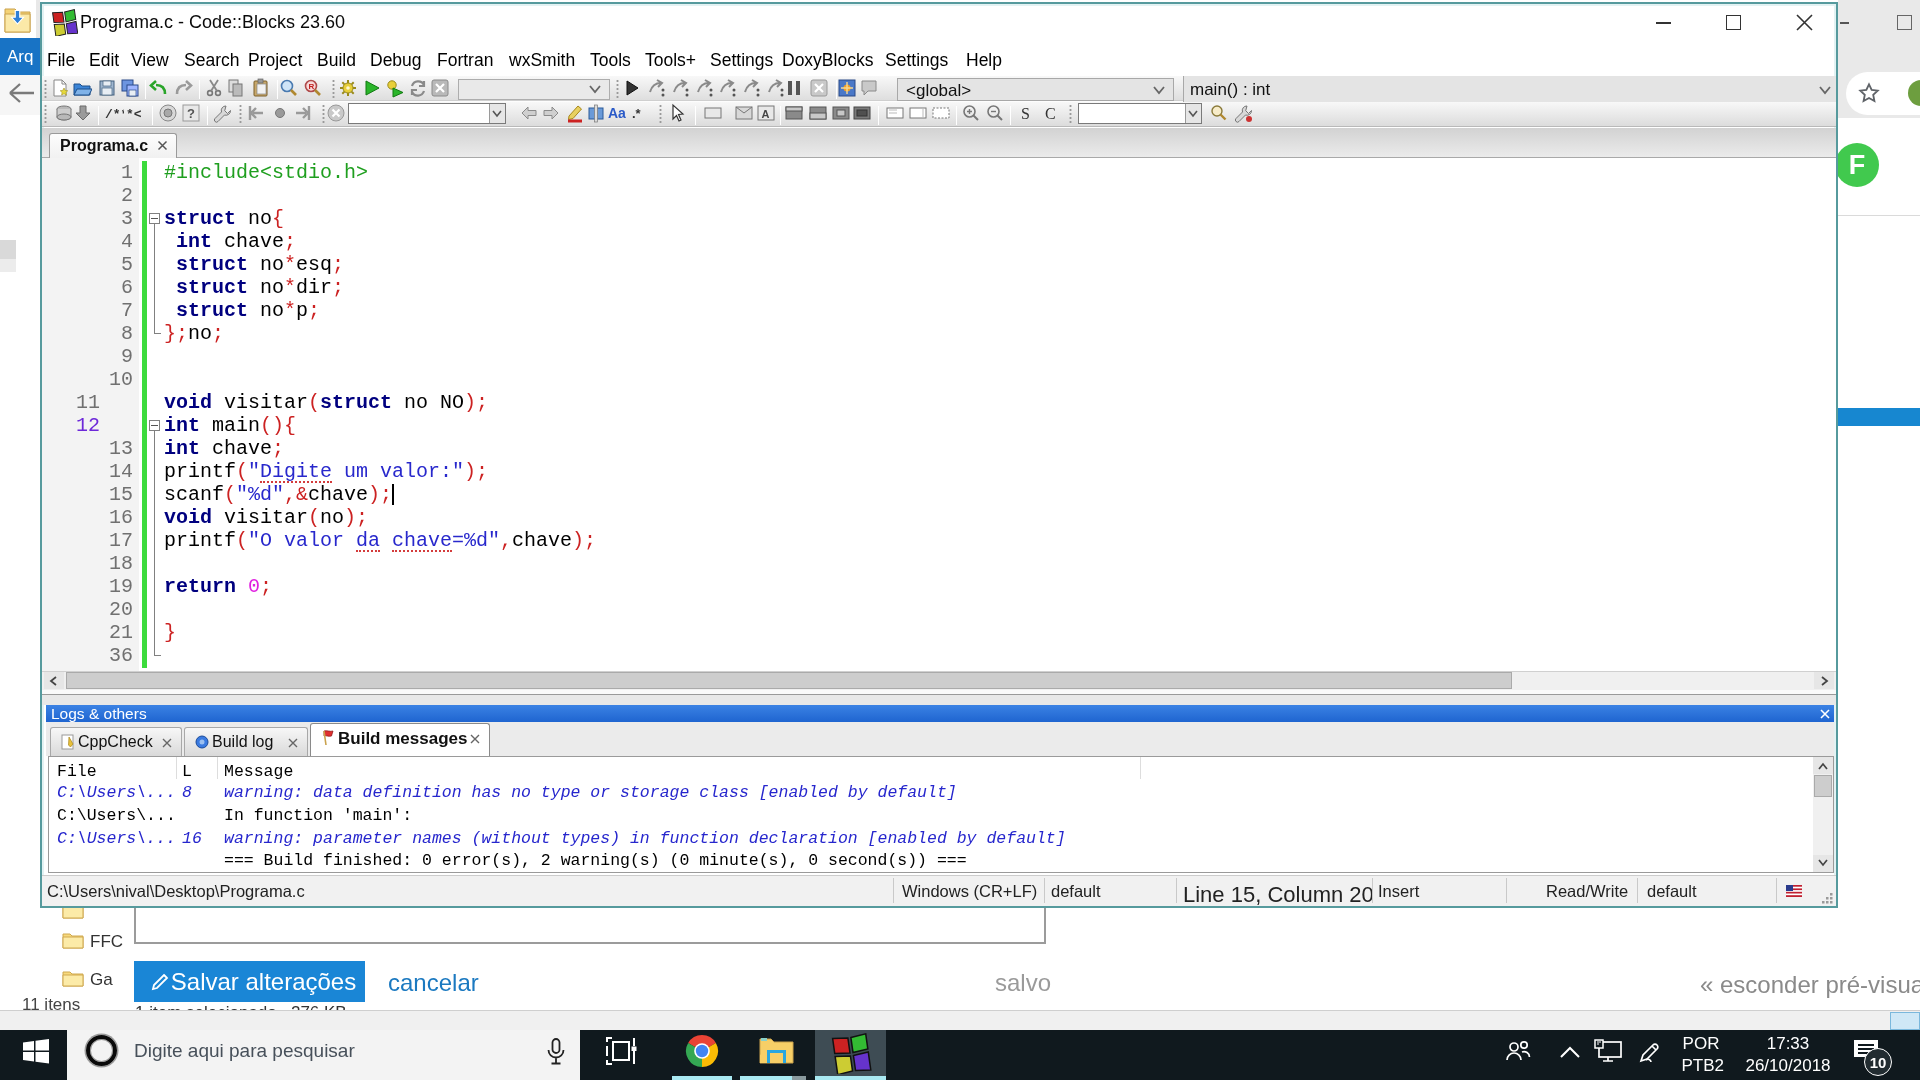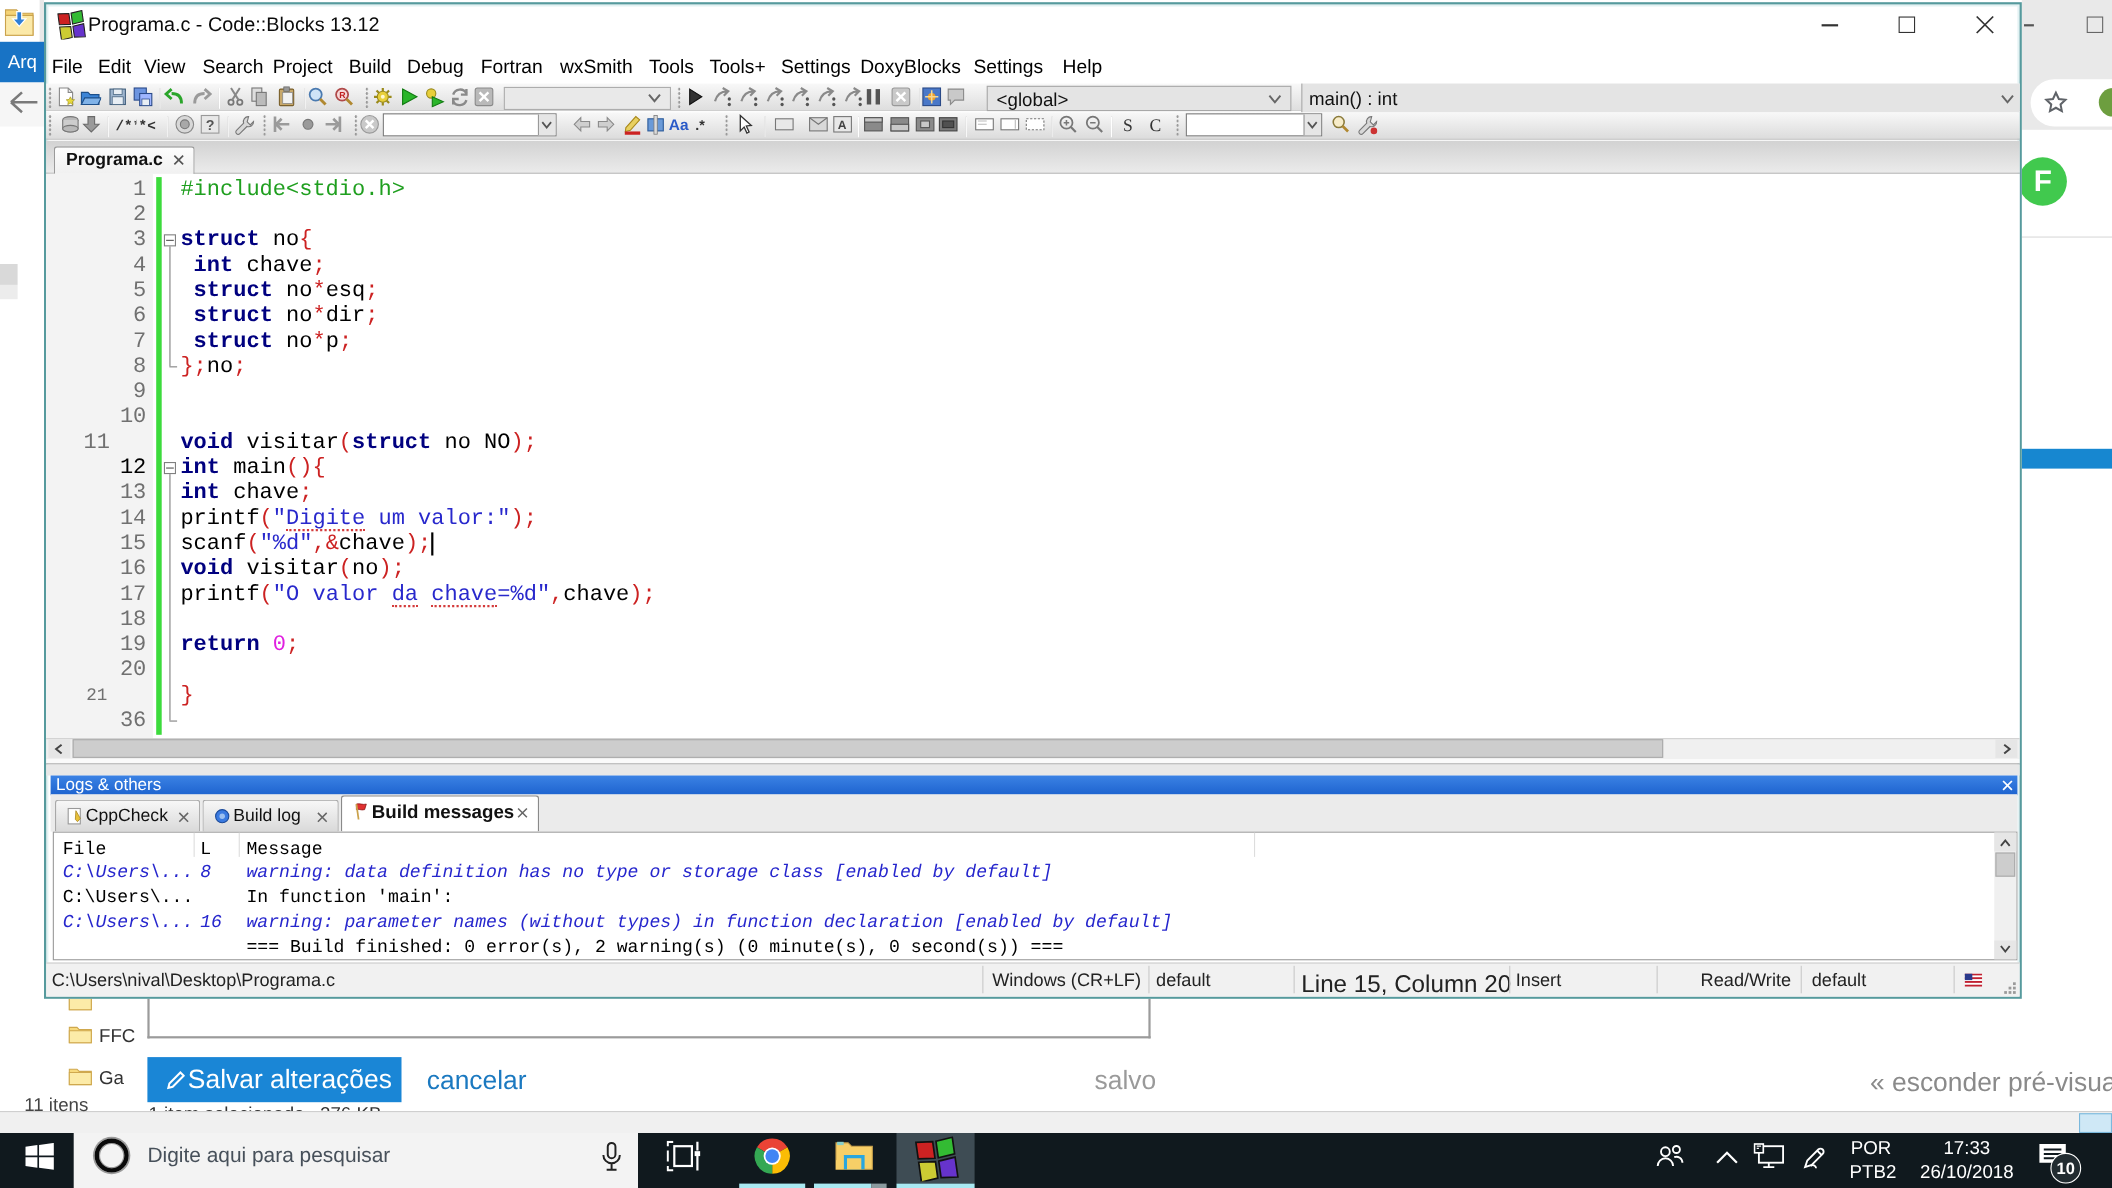--- a/index.html
+++ b/index.html
@@ -64,21 +64,21 @@
 <div class="ab" style="left:22px;top:995px;color:#444;font-size:17px">11 itens</div>
 <div class="ab" style="left:40px;top:2px;width:1798px;height:906px;background:#fff;border:2px solid #569a9d;box-shadow:inset 0 0 0 2px #e3f2f3"></div>
 <svg class="ab" style="left:52px;top:9px" width="26" height="27" viewBox="0 0 26 27">
 <g transform="rotate(-8 13 13)">
 <polygon points="2,2 12,3 12,13 2,12" fill="#cc2222" stroke="#222" stroke-width="1"></polygon>
 <polygon points="14,3 24,2 24,12 14,13" fill="#33bb33" stroke="#222" stroke-width="1"></polygon>
 <polygon points="2,14 12,15 12,25 2,26" fill="#cccc33" stroke="#222" stroke-width="1"></polygon>
 <polygon points="14,15 24,14 24,26 14,25" fill="#6633cc" stroke="#222" stroke-width="1"></polygon>
 </g>
   </svg>
-<div class="ab" style="left:80px;top:12px;font-size:18px;color:#0a0a0a">Programa.c - Code::Blocks 13.12</div>
+<div class="ab" style="left:80px;top:12px;font-size:18px;color:#0a0a0a">Programa.c - Code::Blocks 23.60</div>
 <div class="ab" style="left:1656px;top:22px;width:15px;height:1.6px;background:#333"></div>
 <div class="ab" style="left:1726px;top:15px;width:15px;height:15px;border:1.6px solid #333"></div>
 <svg class="ab" style="left:1796px;top:14px" width="17" height="17" viewBox="0 0 17 17">
 <path d="M1 1 L16 16 M16 1 L1 16" stroke="#333" stroke-width="1.6"></path>
   </svg>
 <div class="ab" style="left:47px;top:50px;font-size:17.5px;color:#000">File</div>
 <div class="ab" style="left:89px;top:50px;font-size:17.5px;color:#000">Edit</div>
 <div class="ab" style="left:131px;top:50px;font-size:17.5px;color:#000">View</div>
 <div class="ab" style="left:184px;top:50px;font-size:17.5px;color:#000">Search</div>
 <div class="ab" style="left:248px;top:50px;font-size:17.5px;color:#000">Project</div>
@@ -395,30 +395,30 @@
 <div class="ab mono" style="left:43px;top:184px;width:90px;height:23px;font-size:20px;line-height:23px;color:#707070;text-align:right">2</div>
 <div class="ab mono" style="left:43px;top:207px;width:90px;height:23px;font-size:20px;line-height:23px;color:#707070;text-align:right">3</div>
 <div class="ab mono" style="left:43px;top:230px;width:90px;height:23px;font-size:20px;line-height:23px;color:#707070;text-align:right">4</div>
 <div class="ab mono" style="left:43px;top:253px;width:90px;height:23px;font-size:20px;line-height:23px;color:#707070;text-align:right">5</div>
 <div class="ab mono" style="left:43px;top:276px;width:90px;height:23px;font-size:20px;line-height:23px;color:#707070;text-align:right">6</div>
 <div class="ab mono" style="left:43px;top:299px;width:90px;height:23px;font-size:20px;line-height:23px;color:#707070;text-align:right">7</div>
 <div class="ab mono" style="left:43px;top:322px;width:90px;height:23px;font-size:20px;line-height:23px;color:#707070;text-align:right">8</div>
 <div class="ab mono" style="left:43px;top:345px;width:90px;height:23px;font-size:20px;line-height:23px;color:#707070;text-align:right">9</div>
 <div class="ab mono" style="left:43px;top:368px;width:90px;height:23px;font-size:20px;line-height:23px;color:#707070;text-align:right">10</div>
 <div class="ab mono" style="left:43px;top:391px;width:90px;height:23px;font-size:20px;line-height:23px;color:#707070;text-align:center">11</div>
-<div class="ab mono" style="left:43px;top:414px;width:90px;height:23px;font-size:20px;line-height:23px;color:#000000;text-align:right">12</div>
+<div class="ab mono" style="left:43px;top:414px;width:90px;height:23px;font-size:20px;line-height:23px;color:#6d28d9;text-align:center">12</div>
 <div class="ab mono" style="left:43px;top:437px;width:90px;height:23px;font-size:20px;line-height:23px;color:#707070;text-align:right">13</div>
 <div class="ab mono" style="left:43px;top:460px;width:90px;height:23px;font-size:20px;line-height:23px;color:#707070;text-align:right">14</div>
 <div class="ab mono" style="left:43px;top:483px;width:90px;height:23px;font-size:20px;line-height:23px;color:#707070;text-align:right">15</div>
 <div class="ab mono" style="left:43px;top:506px;width:90px;height:23px;font-size:20px;line-height:23px;color:#707070;text-align:right">16</div>
 <div class="ab mono" style="left:43px;top:529px;width:90px;height:23px;font-size:20px;line-height:23px;color:#707070;text-align:right">17</div>
 <div class="ab mono" style="left:43px;top:552px;width:90px;height:23px;font-size:20px;line-height:23px;color:#707070;text-align:right">18</div>
 <div class="ab mono" style="left:43px;top:575px;width:90px;height:23px;font-size:20px;line-height:23px;color:#707070;text-align:right">19</div>
 <div class="ab mono" style="left:43px;top:598px;width:90px;height:23px;font-size:20px;line-height:23px;color:#707070;text-align:right">20</div>
-<div class="ab mono" style="left:43px;top:621px;width:90px;height:23px;font-size:16px;line-height:23px;color:#707070;text-align:center">21</div>
+<div class="ab mono" style="left:43px;top:621px;width:90px;height:23px;font-size:20px;line-height:23px;color:#707070;text-align:right">21</div>
 <div class="ab mono" style="left:43px;top:644px;width:90px;height:23px;font-size:20px;line-height:23px;color:#707070;text-align:right">36</div>
 <div class="ab" style="left:149px;top:213px;width:11px;height:11px;border:1px solid #808080;background:#fff"></div>
 <div class="ab" style="left:151px;top:218px;width:7px;height:1px;background:#555"></div>
 <div class="ab" style="left:154px;top:224px;width:1px;height:109px;background:#808080"></div>
 <div class="ab" style="left:154px;top:333px;width:7px;height:1px;background:#808080"></div>
 <div class="ab" style="left:149px;top:420px;width:11px;height:11px;border:1px solid #808080;background:#fff"></div>
 <div class="ab" style="left:151px;top:425px;width:7px;height:1px;background:#555"></div>
 <div class="ab" style="left:154px;top:431px;width:1px;height:224px;background:#808080"></div>
 <div class="ab" style="left:154px;top:655px;width:7px;height:1px;background:#808080"></div>
 <style>

